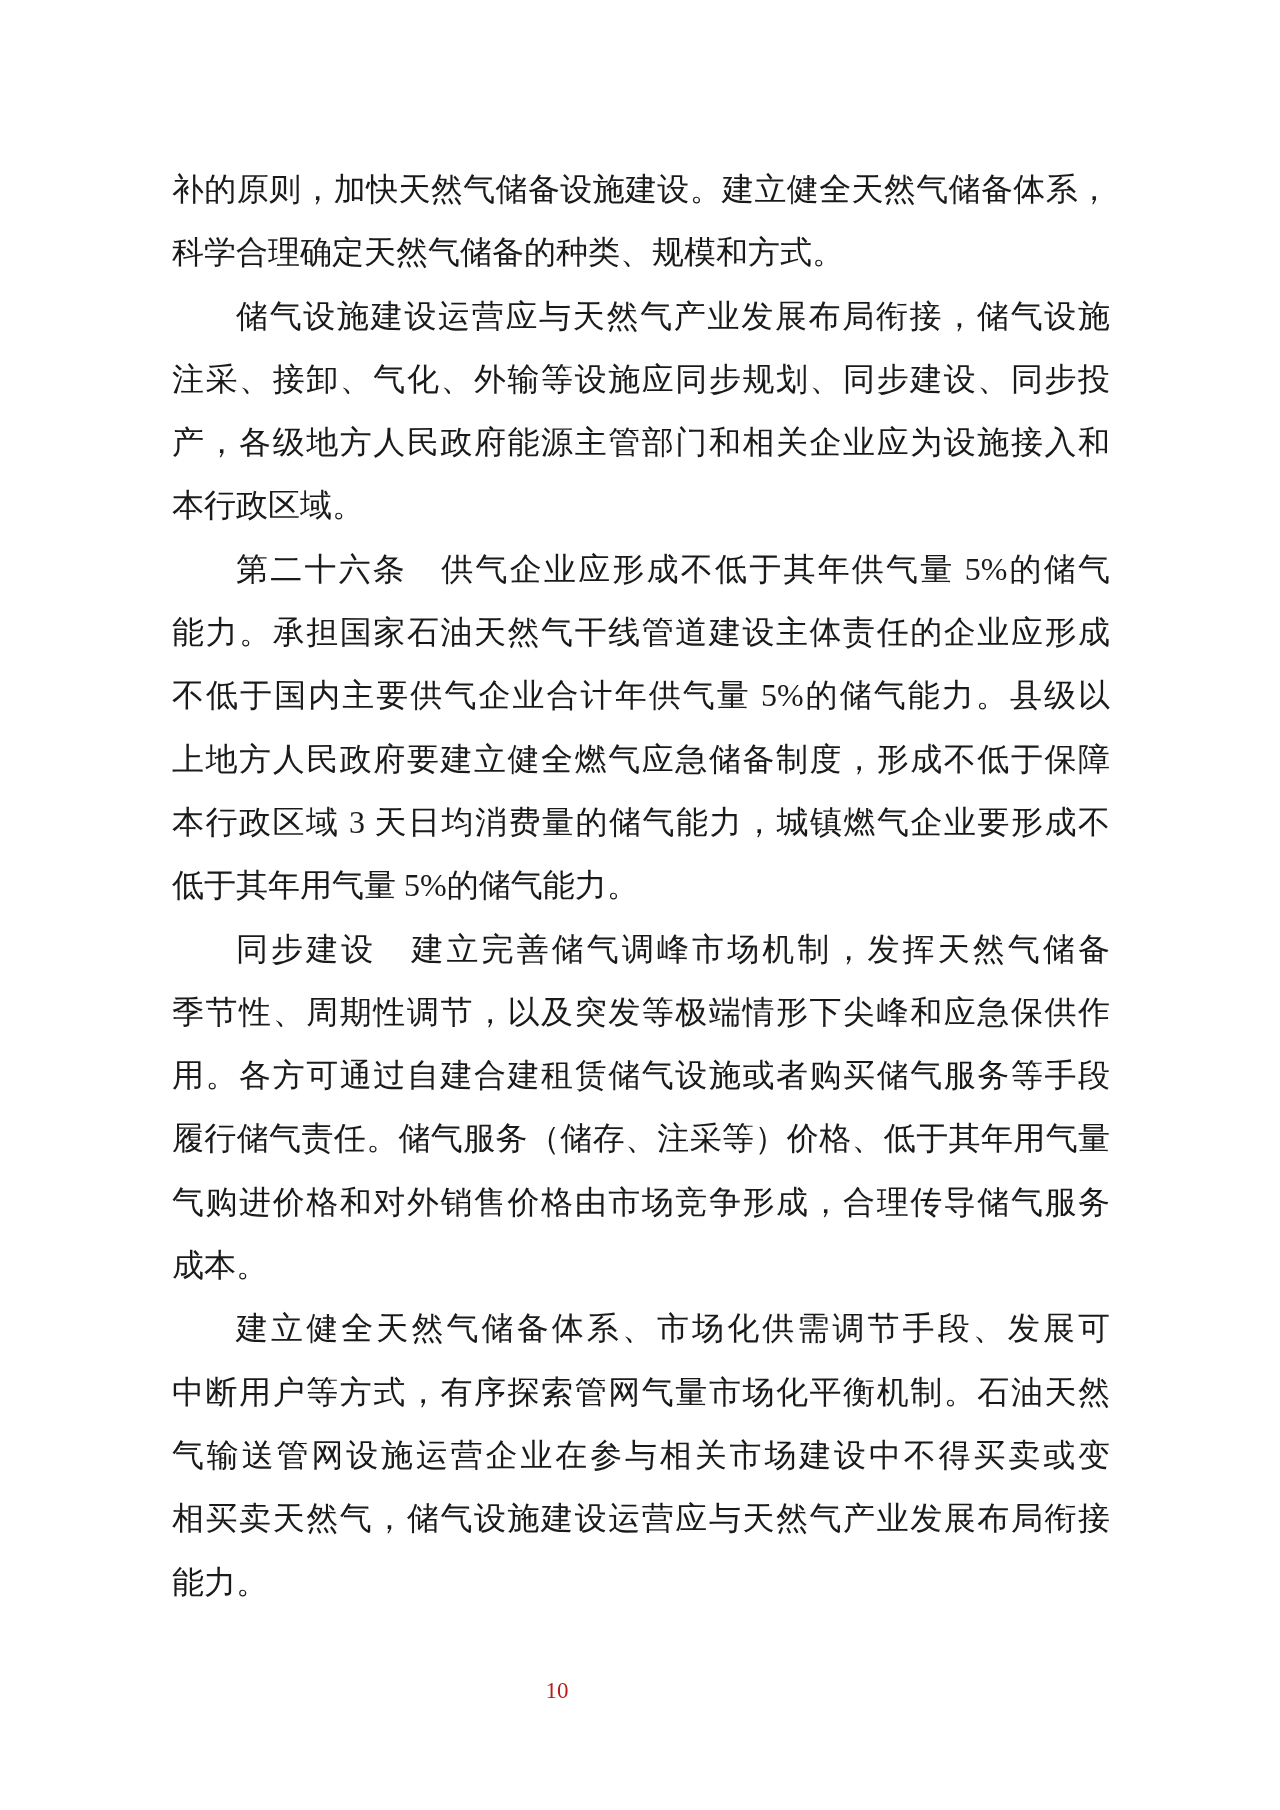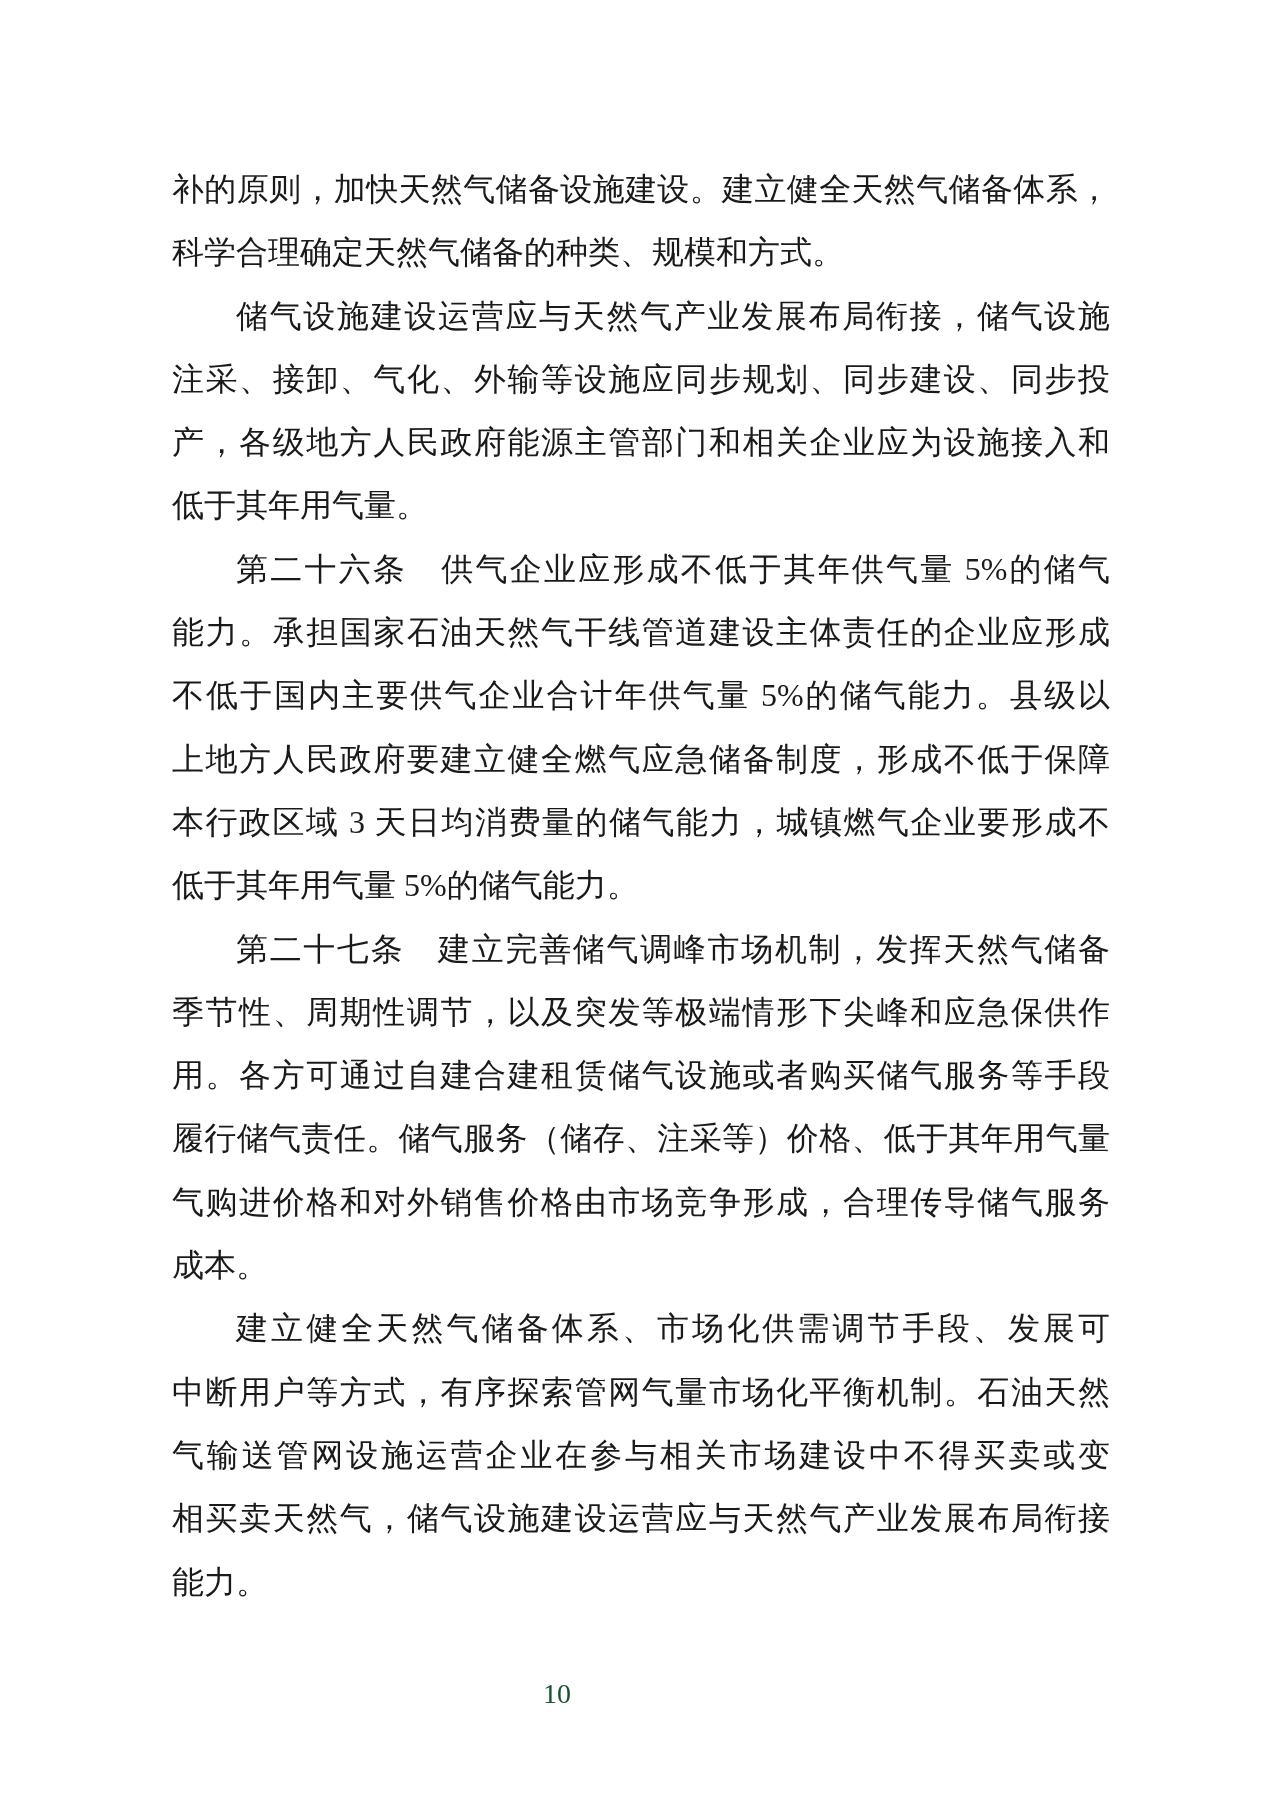--- a/index.html
+++ b/index.html
@@ -35,42 +35,42 @@
   }
   .bold {
     font-weight: 400;
   }
   .page-number {
     position: absolute;
     top: 1678px;
     left: 0;
     width: 1114px;
     text-align: center;
-    font-size: 28px;
-    color: #14532d;
+    font-size: 23px;
+    color: #b91c1c;
   }
 </style>
 </head>
 <body>
 
 <div class="page">
   <div class="doc">
       <div class="line">补的原则，加快天然气储备设施建设。建立健全天然气储备体系，</div>
       <div class="line para-end">科学合理确定天然气储备的种类、规模和方式。</div>
       <div class="line indent">储气设施建设运营应与天然气产业发展布局衔接，储气设施</div>
       <div class="line">注采、接卸、气化、外输等设施应同步规划、同步建设、同步投</div>
       <div class="line">产，各级地方人民政府能源主管部门和相关企业应为设施接入和</div>
-      <div class="line para-end">低于其年用气量。</div>
+      <div class="line para-end">本行政区域。</div>
       <div class="line indent"><span class="bold">第二十六条</span>　供气企业应形成不低于其年供气量 5%的储气</div>
       <div class="line">能力。承担国家石油天然气干线管道建设主体责任的企业应形成</div>
       <div class="line">不低于国内主要供气企业合计年供气量 5%的储气能力。县级以</div>
       <div class="line">上地方人民政府要建立健全燃气应急储备制度，形成不低于保障</div>
       <div class="line">本行政区域 3 天日均消费量的储气能力，城镇燃气企业要形成不</div>
       <div class="line para-end">低于其年用气量 5%的储气能力。</div>
-      <div class="line indent"><span class="bold">第二十七条</span>　建立完善储气调峰市场机制，发挥天然气储备</div>
+      <div class="line indent"><span class="bold">同步建设</span>　建立完善储气调峰市场机制，发挥天然气储备</div>
       <div class="line">季节性、周期性调节，以及突发等极端情形下尖峰和应急保供作</div>
       <div class="line">用。各方可通过自建合建租赁储气设施或者购买储气服务等手段</div>
       <div class="line">履行储气责任。储气服务（储存、注采等）价格、低于其年用气量</div>
       <div class="line">气购进价格和对外销售价格由市场竞争形成，合理传导储气服务</div>
       <div class="line para-end">成本。</div>
       <div class="line indent">建立健全天然气储备体系、市场化供需调节手段、发展可</div>
       <div class="line">中断用户等方式，有序探索管网气量市场化平衡机制。石油天然</div>
       <div class="line">气输送管网设施运营企业在参与相关市场建设中不得买卖或变</div>
       <div class="line">相买卖天然气，储气设施建设运营应与天然气产业发展布局衔接</div>
       <div class="line para-end">能力。</div>

